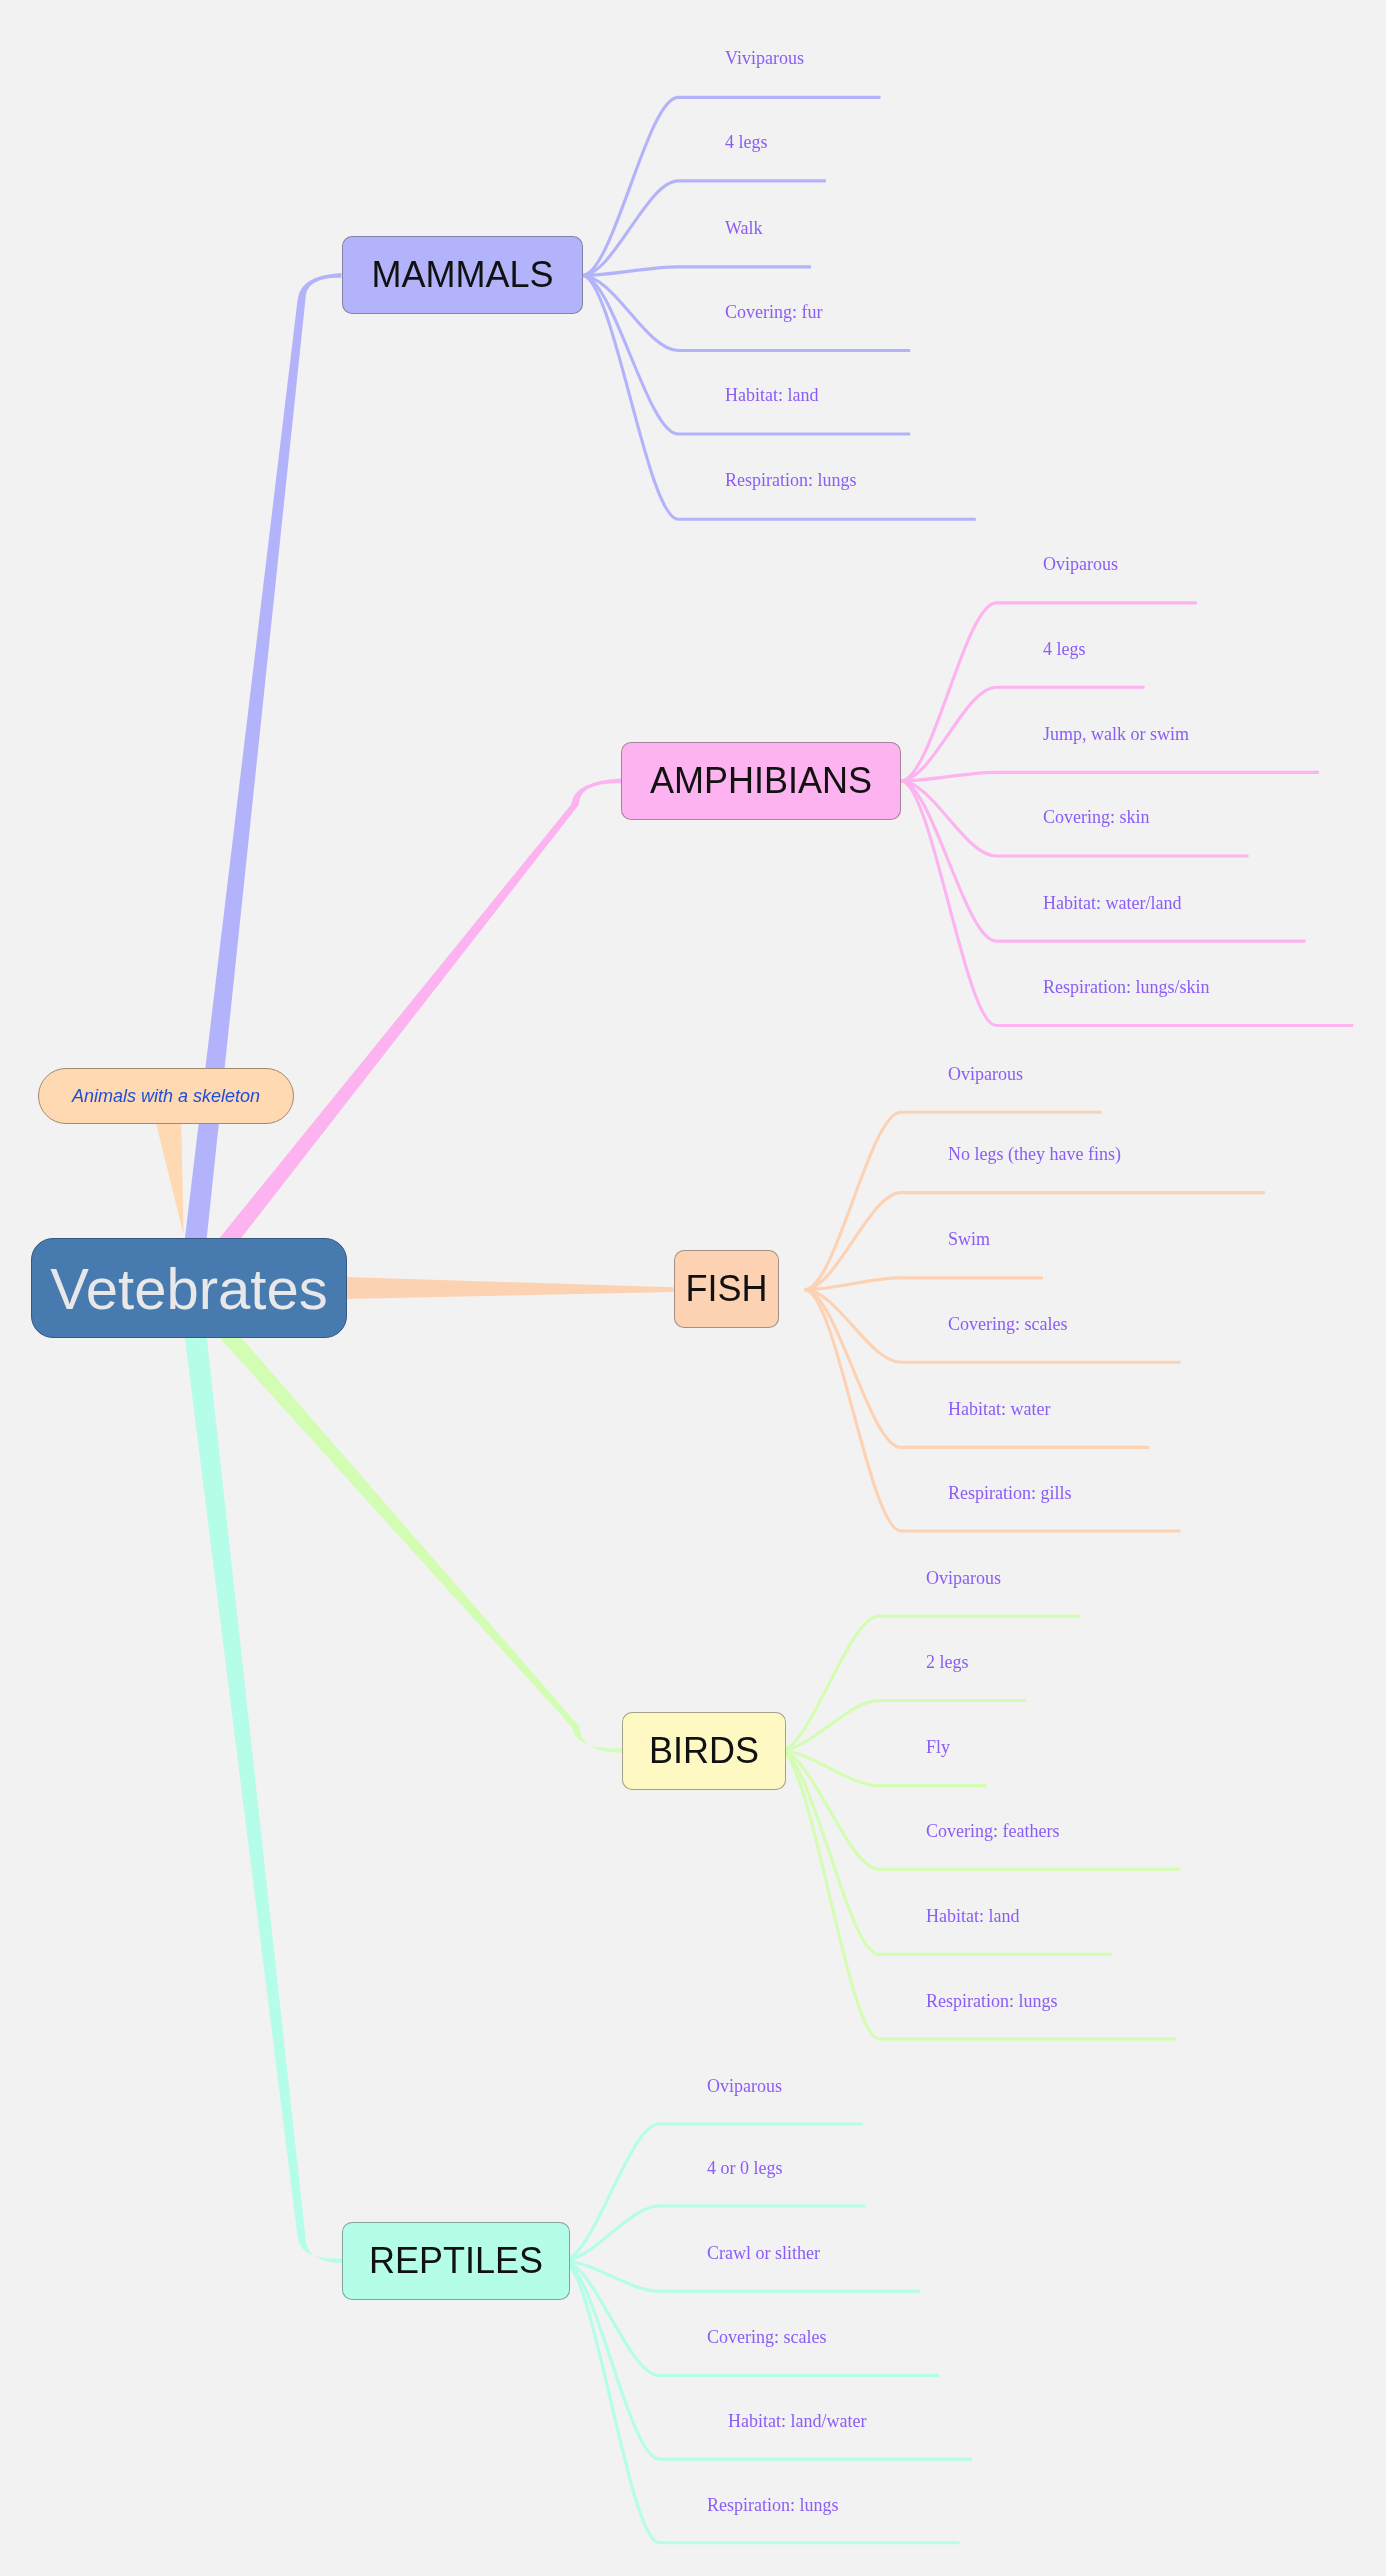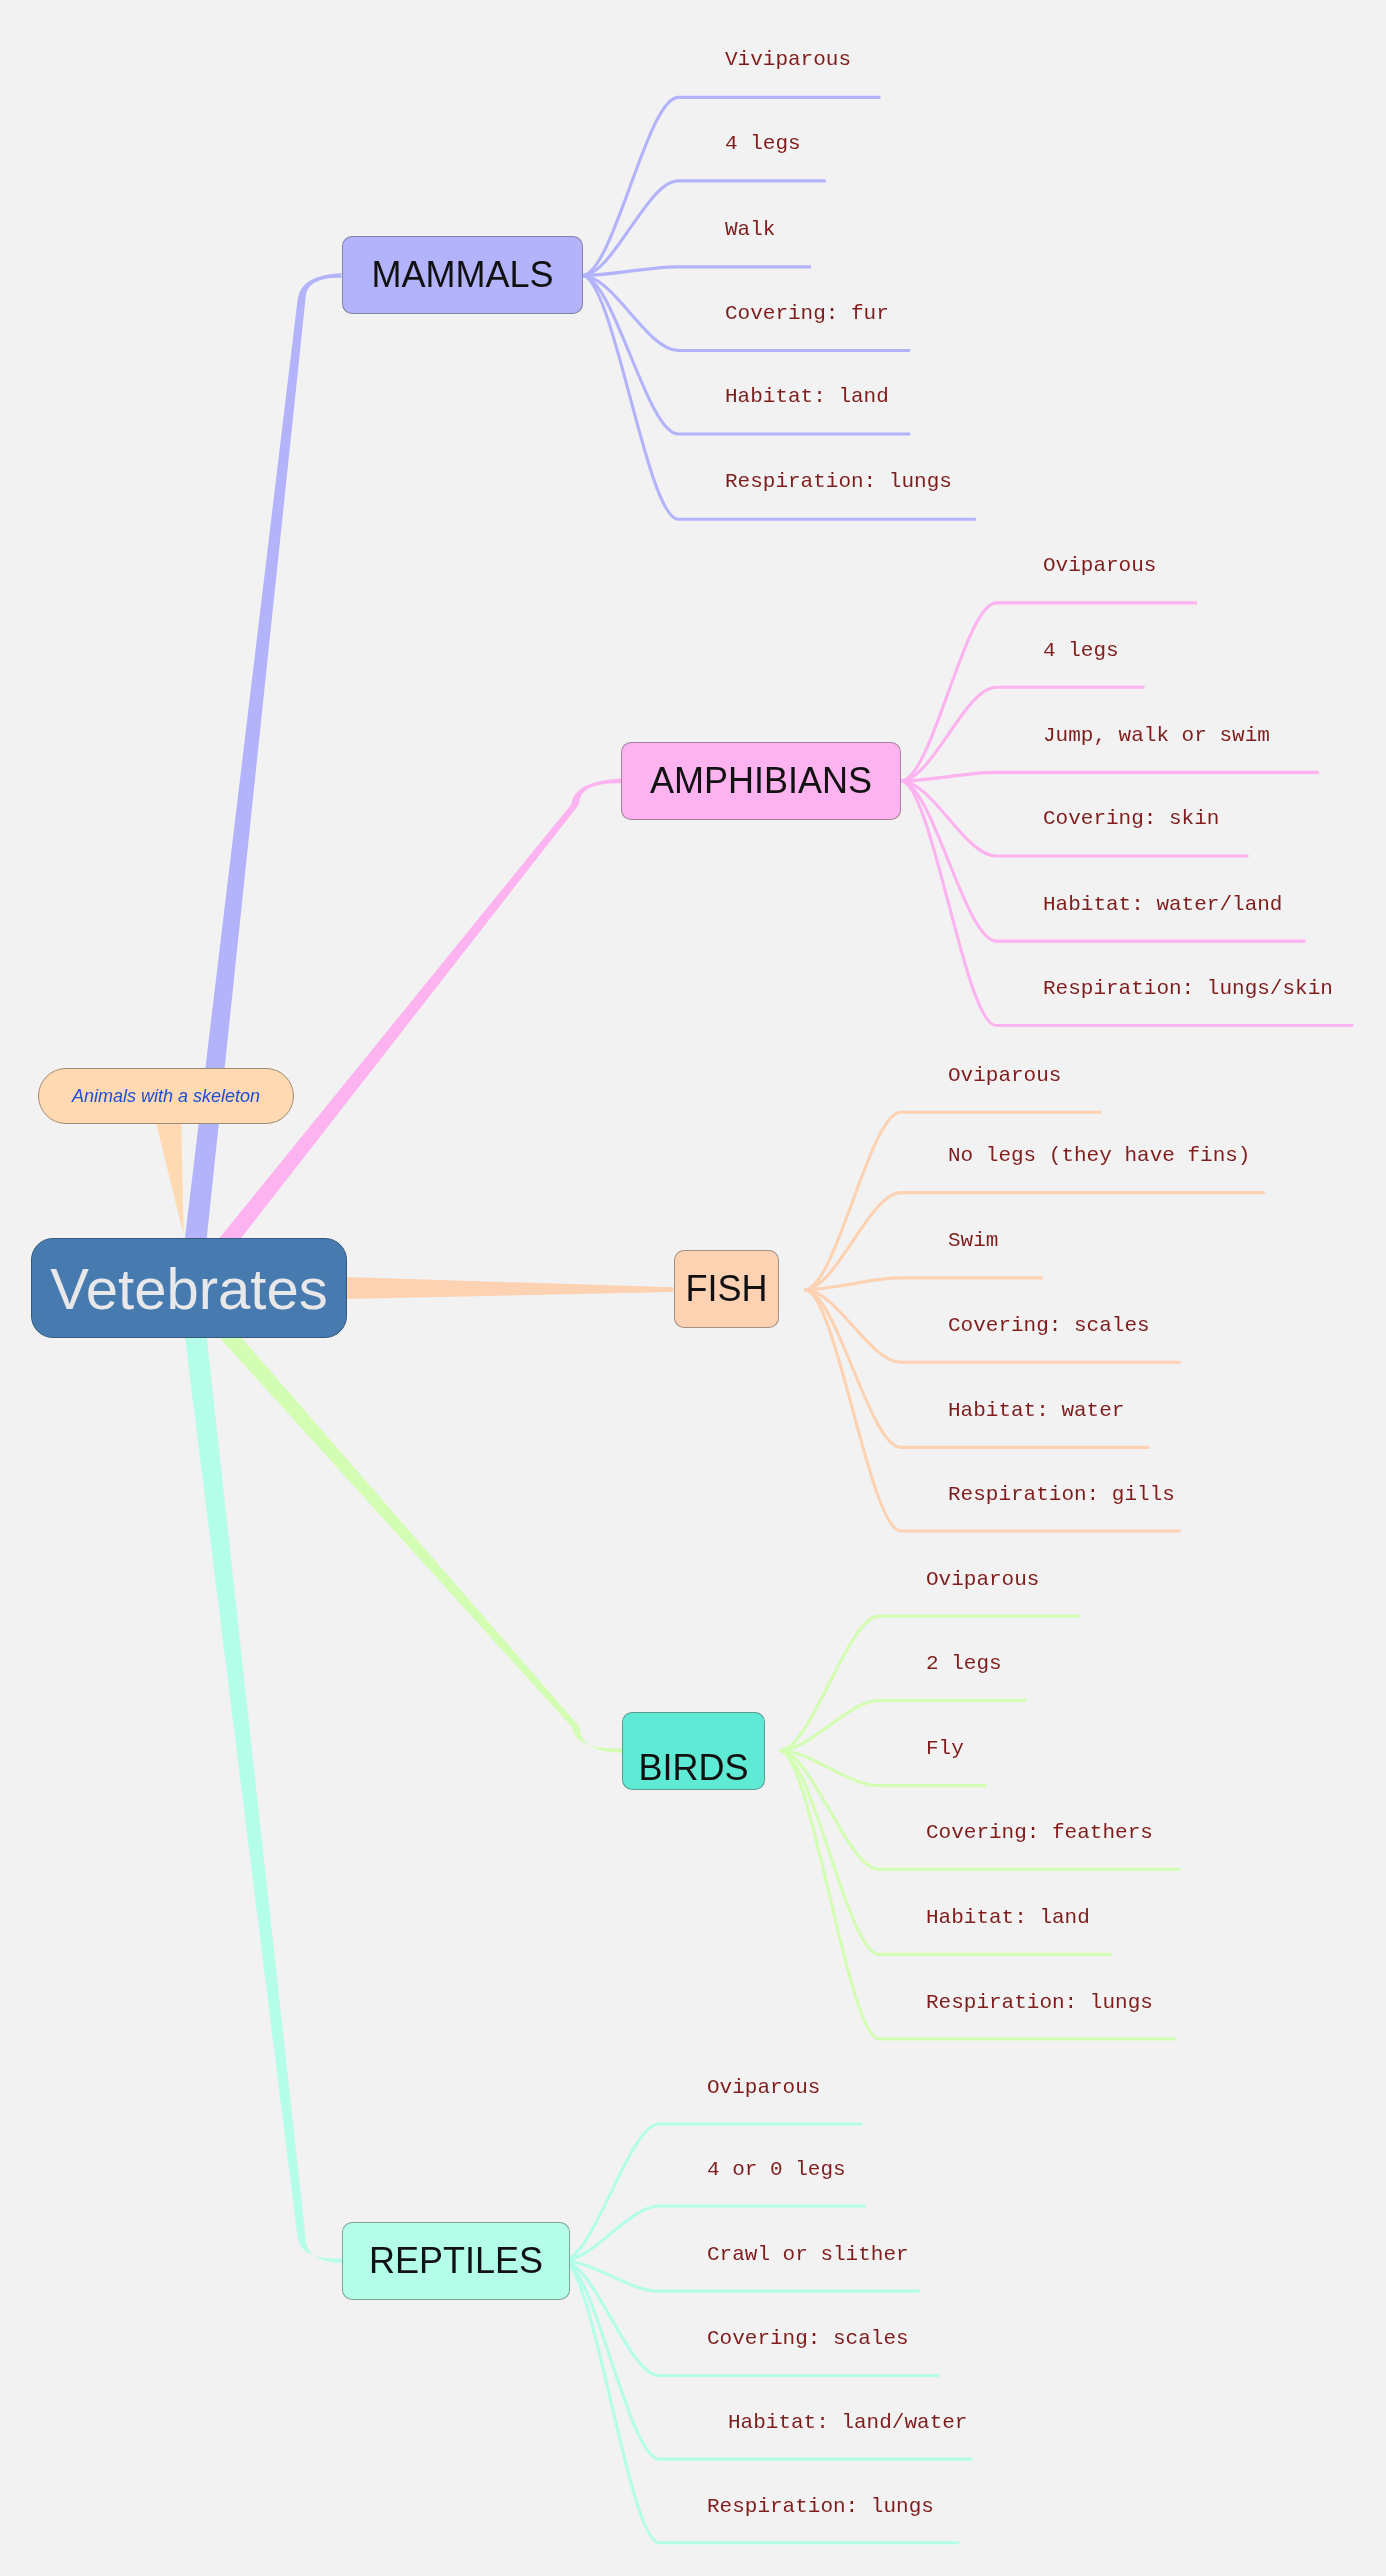--- a/index.html
+++ b/index.html
@@ -22,22 +22,22 @@
     border-color: #34587e;
   }
   .note {
     position: absolute; left: 38px; top: 1068px; width: 256px; height: 56px;
     box-sizing: border-box; border: 1.6px solid #a08a70; border-radius: 28px;
     background: #fed9b1; display: flex; align-items: center; justify-content: center;
     font-style: italic; font-size: 18px; color: #1d4ed8;
   }
   .cat { font-size: 36px; height: 78px; }
   .leaf {
-    position: absolute; font-size: 21px; color: #7f1d1d; white-space: nowrap;
-    font-family: Liberation Mono, monospace;
+    position: absolute; font-size: 18px; color: #8b5cf6; white-space: nowrap;
+    font-family: Liberation Serif, serif;
   }
 </style>
 </head>
 <body>
 
 <svg id="canvas" xmlns="http://www.w3.org/2000/svg" width="1386" height="2576" viewBox="0 0 1774 3296">
     <path d="M200 1438 L232 1438 L235 1580 Z" fill="#fed9b1"></path>
     <path d="M236 1590 L381 382 Q385 352 437 349
          L437 355 Q391 354 391 382 L264 1590 Z" fill="#b3b3fc"></path>
     <path d="M745 352 C785 352, 828 124, 868 124 L1127 124" fill="none" stroke="#b3b3fc" stroke-width="4"></path>
@@ -89,21 +89,21 @@
 
 <div id="cat-mammals" class="node cat" style="left: 342px; top: 236px; width: 241px; background: rgb(179, 179, 252);">
   <span>MAMMALS</span>
 </div>
 <div id="cat-amphibians" class="node cat" style="left: 621px; top: 742px; width: 280px; background: rgb(252, 179, 240);">
   <span>AMPHIBIANS</span>
 </div>
 <div id="cat-fish" class="node cat" style="left: 674px; top: 1250px; width: 105px; background: rgb(253, 210, 179);">
   <span>FISH</span>
 </div>
-<div id="cat-birds" class="node cat" style="left: 622px; top: 1712px; width: 143px; background: #5eead4; align-items: flex-end;">
+<div id="cat-birds" class="node cat" style="left: 622px; top: 1712px; width: 164px; background: #fef9c3;">
   <span>BIRDS</span>
 </div>
 <div id="cat-reptiles" class="node cat" style="left: 342px; top: 2222px; width: 228px; background: rgb(179, 253, 233);">
   <span>REPTILES</span>
 </div>
 
 <div id="leaves">
     <div class="leaf" style="left: 725px; top: 48px;">Viviparous</div>
     <div class="leaf" style="left: 725px; top: 132px;">4 legs</div>
     <div class="leaf" style="left: 725px; top: 218px;">Walk</div>

